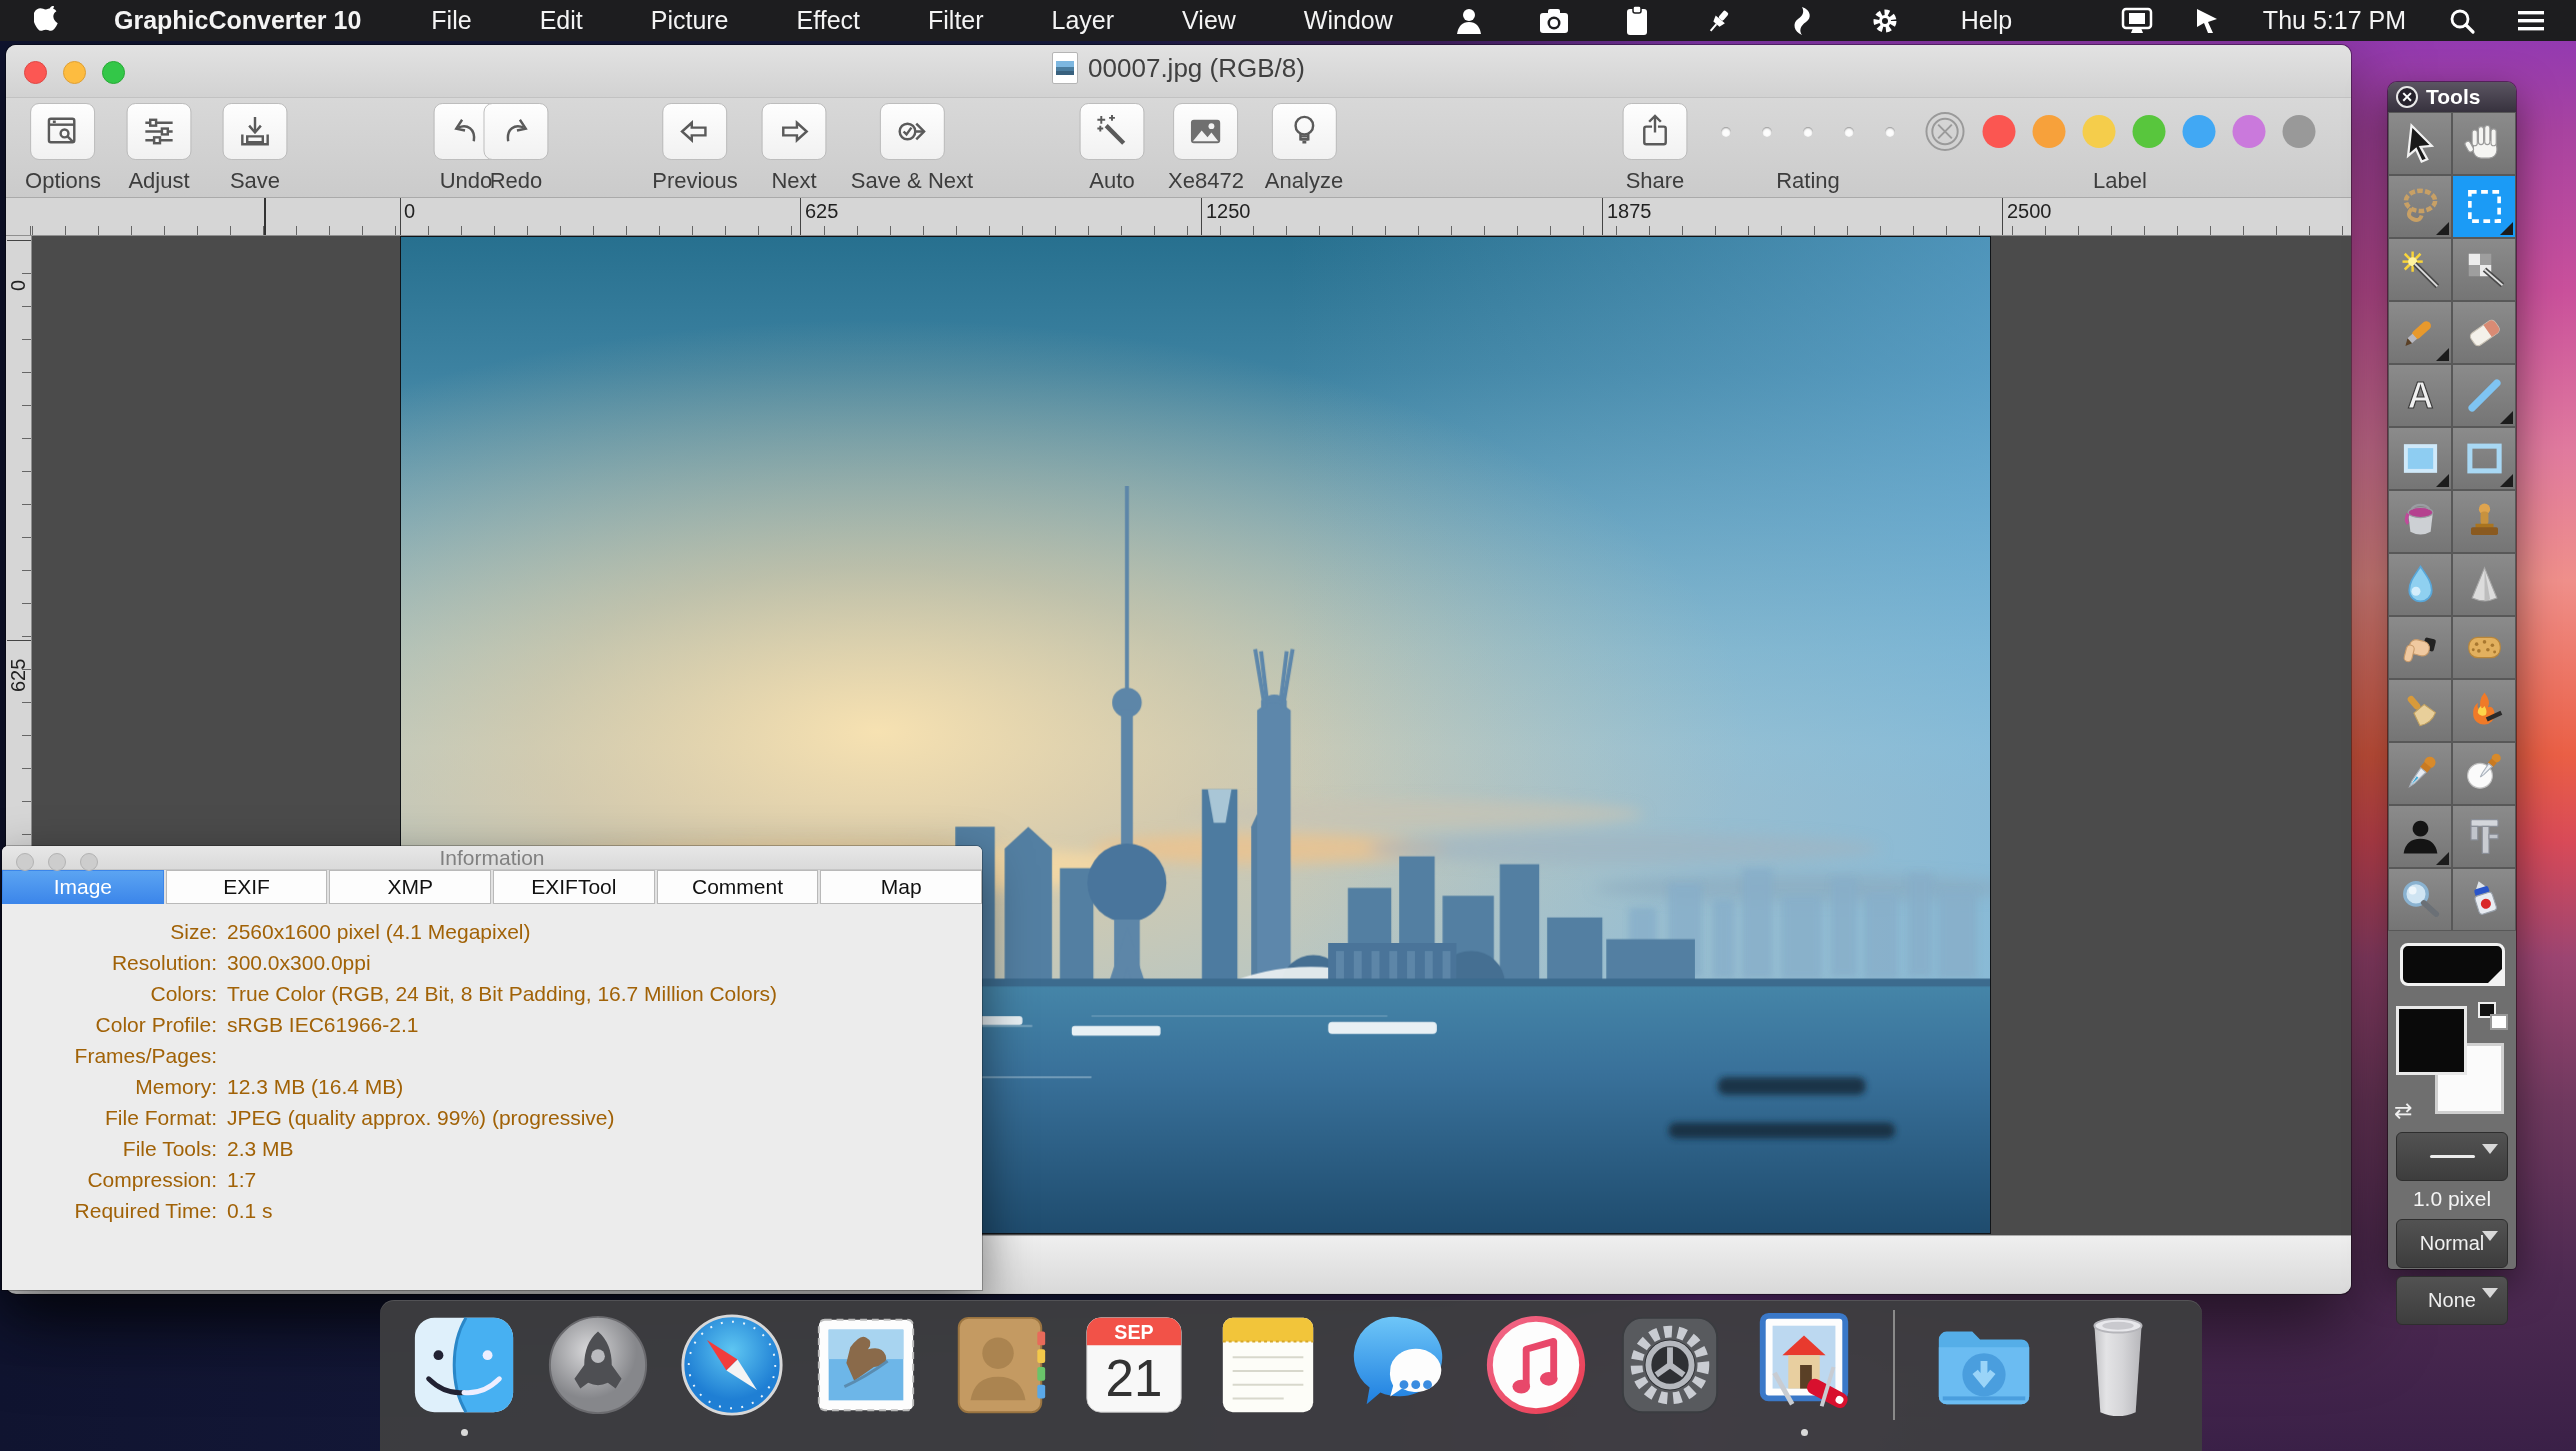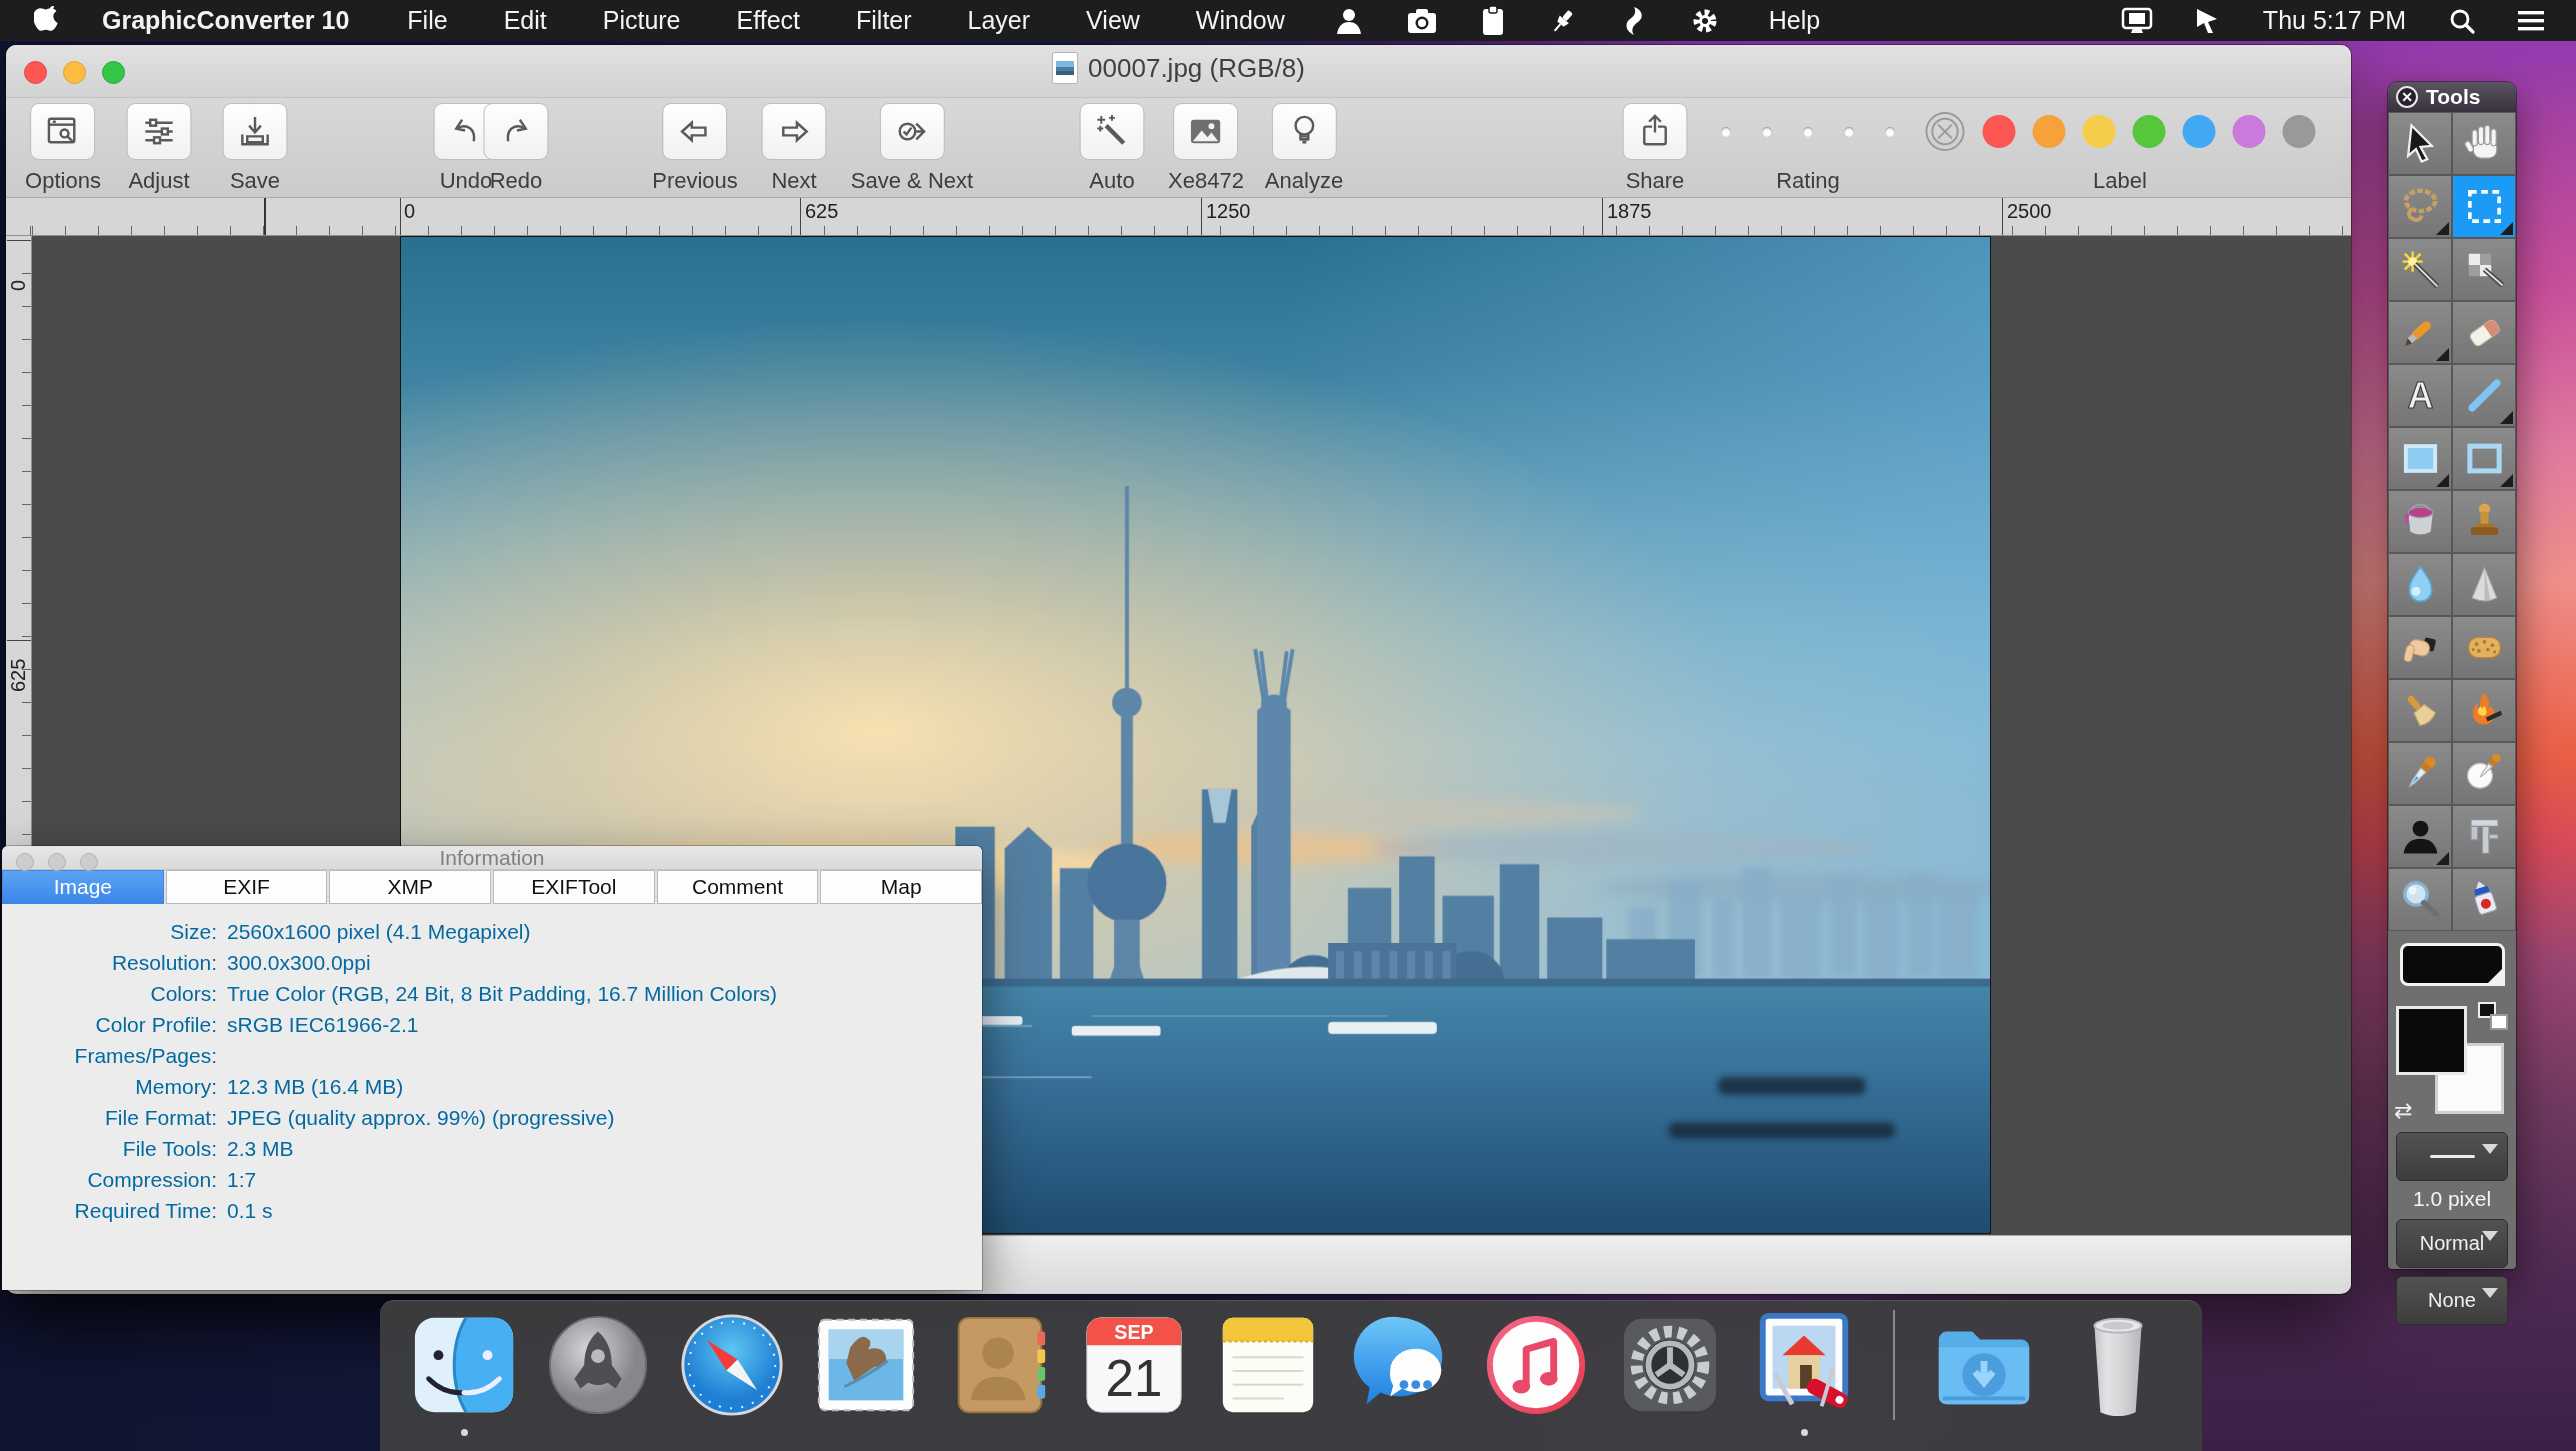--- a/index.html
+++ b/index.html
@@ -9,21 +9,21 @@
   
   .desktop { position:absolute; inset:0;
     background:
       linear-gradient(90deg, rgba(16,20,48,1) 0%, rgba(24,28,66,1) 42%, rgba(58,30,92,.9) 56%, rgba(124,53,176,.55) 66%, rgba(0,0,0,0) 78%),
       linear-gradient(180deg, #8a36b8 0%, #a843a0 9%, #c9509b 20%, #e07a9e 31%, #ef8f8a 40%, #ea5f45 52%, #d84a58 58%, #9c4572 66%, #70395f 76%, #4e2a52 88%, #3a2047 100%);
   }
 
   
   .menubar { position:absolute; left:0; top:0; width:2576px; height:41px; background:#1d1d1f;
     display:flex; align-items:center; color:#f4f4f4; font-size:25px; z-index:50; }
-  .menubar .mleft { display:flex; align-items:center; gap:4px; }
+  .menubar .mleft { display:flex; align-items:center; gap:16px; }
   .menu-item { padding:0 26px; height:41px; display:flex; align-items:center; white-space:nowrap; }
   .menu-item.app { font-weight:bold; padding:0 28px; }
   .apple { padding:0 10px 0 34px; display:flex; align-items:center; }
   .micon { padding:0 20px; display:flex; align-items:center; }
   .micon svg { display:block; }
   .mright { margin-left:auto; display:flex; align-items:center; }
   .clock { padding:0 22px; white-space:nowrap; }
 
   
   .window { position:absolute; left:6px; top:45px; width:2345px; height:1249px;
@@ -77,21 +77,21 @@
     box-shadow:0 18px 49px rgba(0,0,0,.5), 0 0 0 1px rgba(0,0,0,.25); border-radius:6px 6px 0 0; }
   .info-title { position:relative; height:24px; background:linear-gradient(#e7e7e7,#dadada); border-bottom:1px solid #c6c6c6;
     border-radius:6px 6px 0 0; display:flex; align-items:center; justify-content:center; font-size:21px; color:#808080; }
   .info-lights { position:absolute; left:14px; top:7px; display:flex; gap:14px; }
   .info-lights i { width:18px; height:18px; border-radius:50%; background:#cdcdcd; border:1px solid #b3b3b3; }
   .info-tabs { display:flex; height:34px; background:#e2e2e2; gap:2px; }
   .info-tab { flex:1; background:#fdfdfd; border:1px solid #b9b9b9; display:flex; align-items:center; justify-content:center;
     font-size:21px; color:#111; }
   .info-tab.active { background:linear-gradient(#5ba4f2,#3c86ea); border-color:#3c86ea; color:#fff; }
   .info-body { padding-top:12px; }
-  .info-row { display:flex; height:31px; align-items:center; font-size:21px; color:#0369a1; }
+  .info-row { display:flex; height:31px; align-items:center; font-size:21px; color:#a16207; }
   .info-row .lab { width:215px; text-align:right; flex:none; }
   .info-row .val { margin-left:10px; white-space:nowrap; }
 
   
   .tools { position:absolute; left:2388px; top:82px; width:128px; height:1187px; background:#6f6f6f; z-index:30;
     border-radius:9px 9px 4px 4px; box-shadow:0 14px 39px rgba(0,0,0,.5), 0 0 0 1px rgba(0,0,0,.4); }
   .tools-head { height:30px; border-radius:9px 9px 0 0; background:linear-gradient(#5b5562,#37323e);
     display:flex; align-items:center; color:#fff; font-size:21px; font-weight:bold; gap:8px; padding-left:8px; }
   .tclose { width:22px; height:22px; border-radius:50%; background:#26222c; border:2px solid #e8e8e8;
     color:#fff; font-size:14px; display:flex; align-items:center; justify-content:center; font-weight:bold; }

